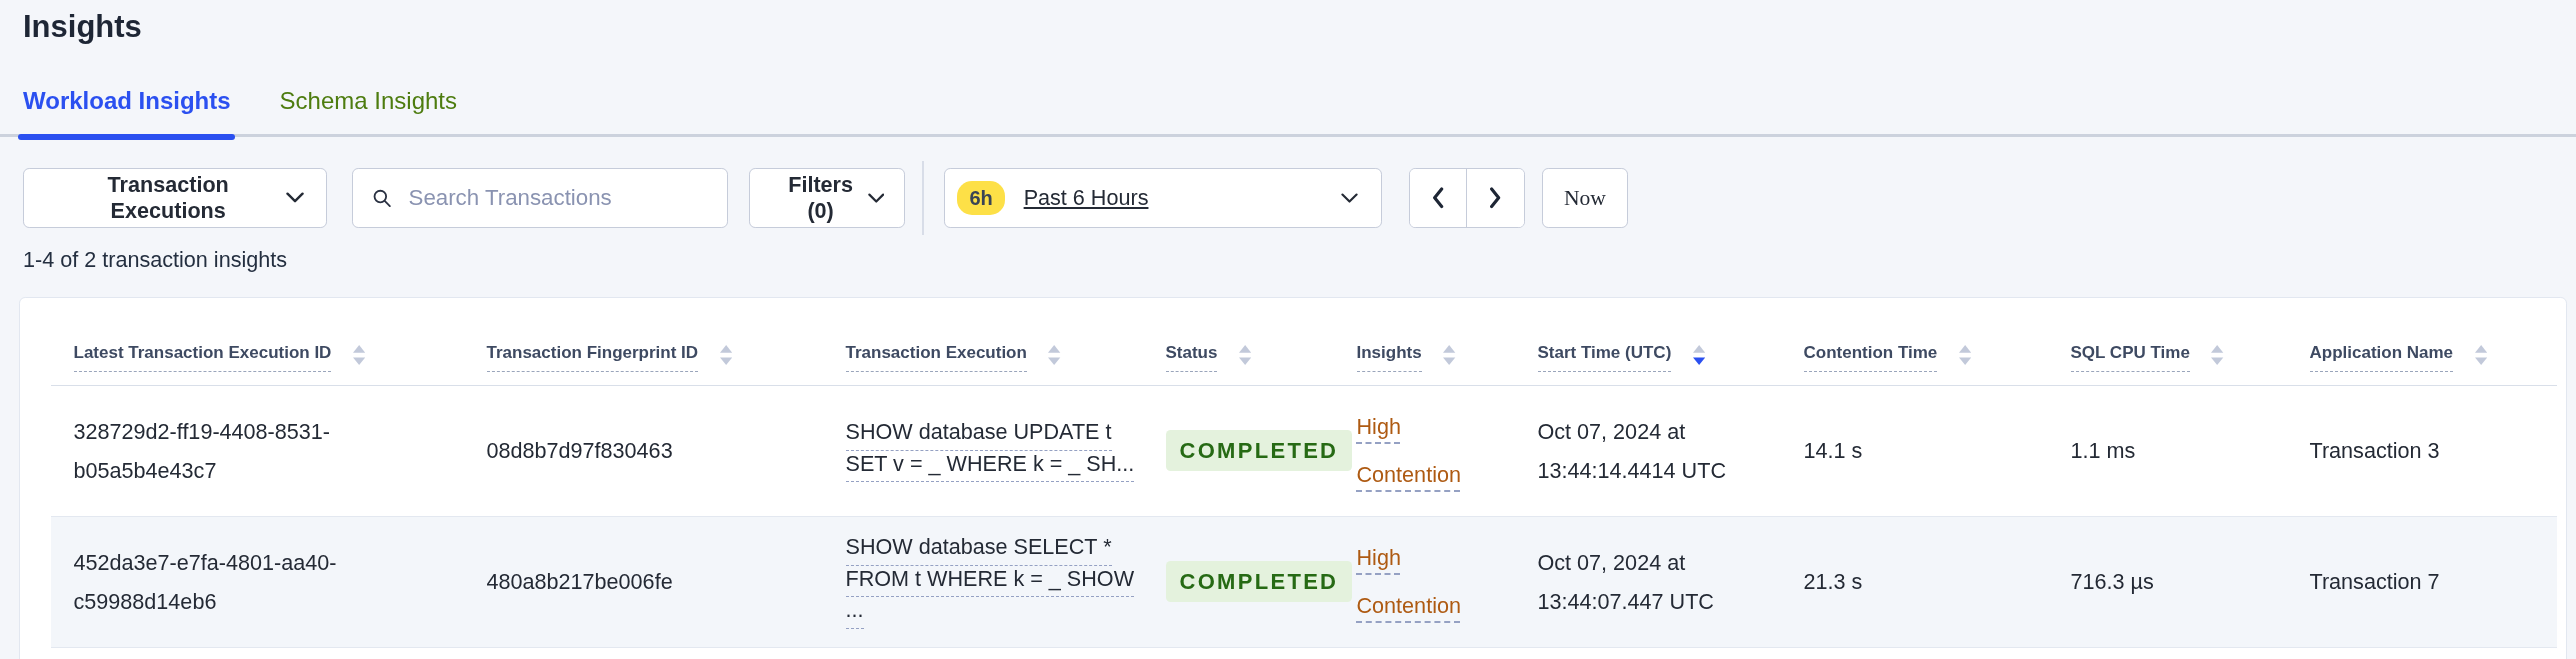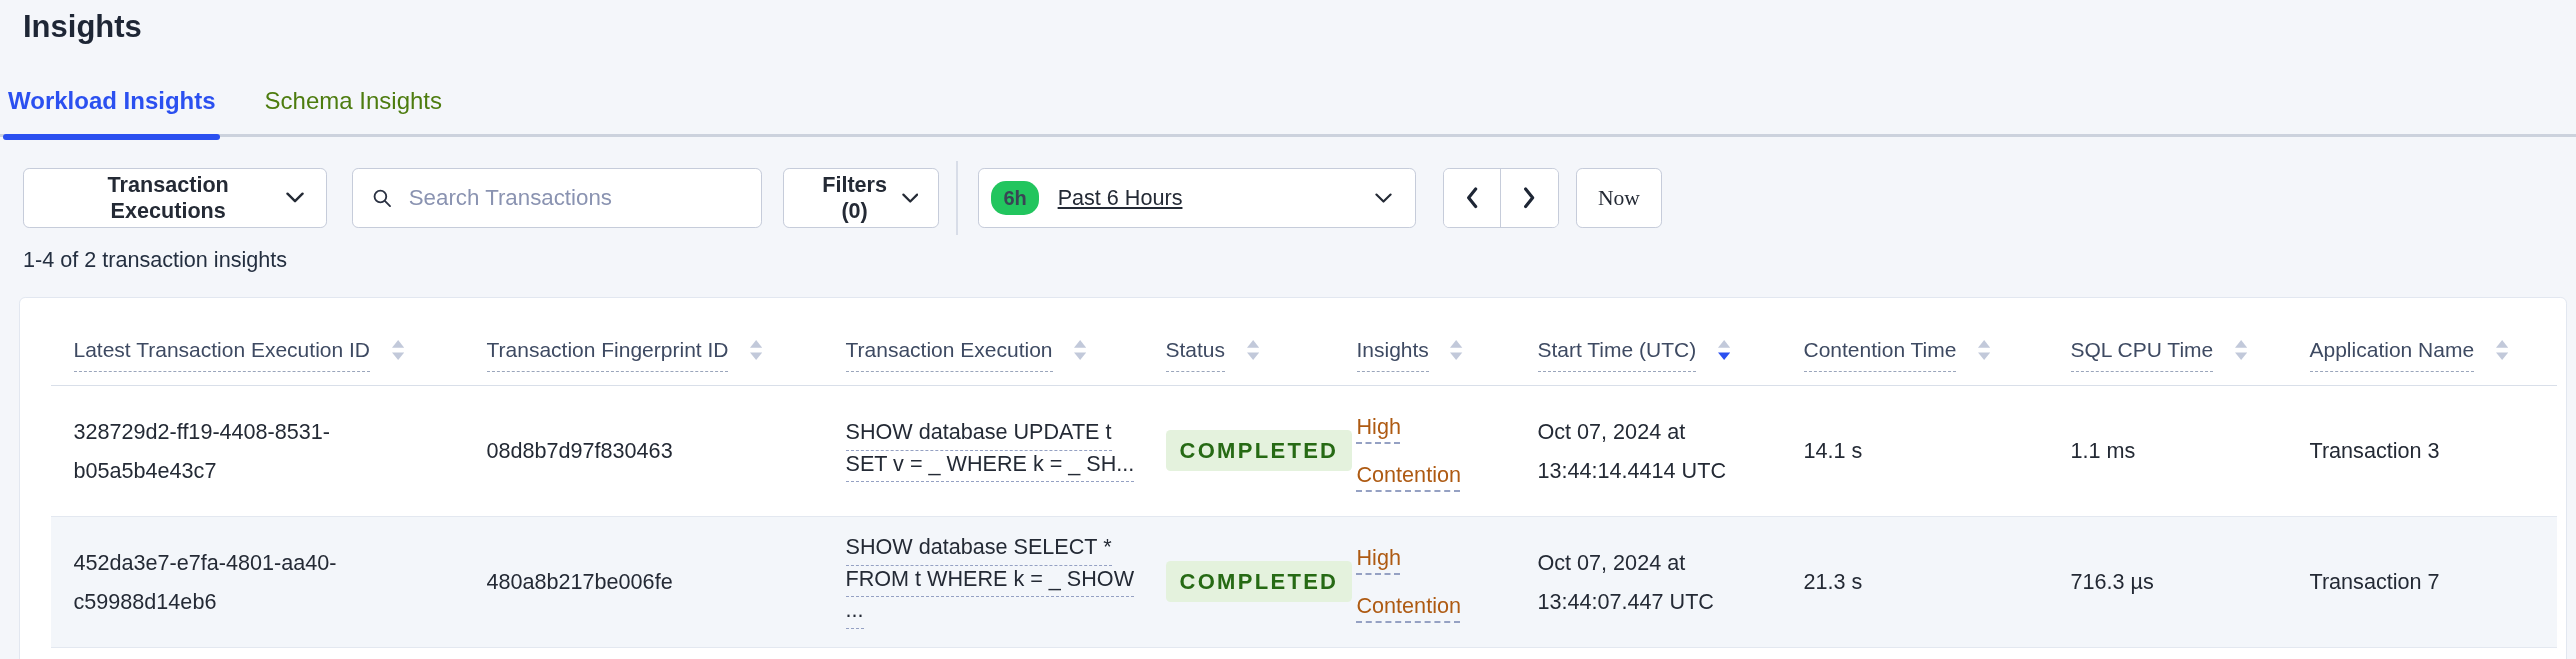--- a/index.html
+++ b/index.html
@@ -16,55 +16,55 @@
   *{box-sizing:border-box;}
   html,body{margin:0;padding:0;}
   body{
     width:2576px;height:659px;position:relative;overflow:hidden;
     background:#f4f6fa;color:var(--ink);
     font-family:"Liberation Sans",sans-serif;
   }
   .page-title{position:absolute;left:23px;top:9.2px;font-size:31px;font-weight:700;color:#1e2635;margin:0;}
   
   .tabs{position:absolute;left:0;top:68px;width:2576px;height:69px;border-bottom:3.1px solid #ccd2dd;
-        padding-left:8px;display:flex;gap:49px;align-items:center;}
+        padding-left:23px;display:flex;gap:49px;align-items:center;}
   .tab{font-size:24px;color:#4d7c0f;font-weight:500;position:relative;cursor:pointer;}
   .tab.active{color:var(--accent);font-weight:600;}
   .tab.active::after{content:"";position:absolute;left:-4.6px;right:-4.6px;bottom:-25px;height:6.2px;
         background:var(--accent);border-radius:3.1px;}
   
   .toolbar{position:absolute;left:23px;top:168px;height:60px;display:flex;align-items:center;}
   .tb-btn{height:60px;background:#fff;border:1.5px solid var(--btn-border);border-radius:6.2px;
         display:inline-flex;align-items:center;font-size:21.6px;color:var(--ink);cursor:pointer;
         font-family:"Liberation Sans",sans-serif;}
   .type-btn{width:304px;justify-content:space-between;padding:0 21.6px 0 26px;font-weight:600;margin-right:25.4px;}
-  .search-box{width:410px;padding:0 15.4px 0 18.5px;margin-right:21px;cursor:text;}
+  .search-box{width:376px;padding:0 15.4px 0 18.5px;margin-right:21px;cursor:text;}
   .search-box input{border:none;outline:none;background:transparent;font-size:22.3px;color:var(--ink);
         width:100%;margin-left:14px;font-family:"Liberation Sans",sans-serif;}
   .search-box input::placeholder{color:#8a93b1;}
   .filters-btn{width:156px;justify-content:space-between;padding:0 20px 0 23px;font-weight:600;}
   .v-divider{width:1.5px;height:74px;background:#d8dde8;margin:0 20px 0 17px;}
   .time-btn{width:438px;padding:0 23px 0 12.3px;gap:18.5px;}
-  .time-badge{background:#22c55e;border-radius:15px;padding:5.4px 12.3px;font-size:20px;font-weight:700;color:#394455;}
+  .time-badge{background:#fde047;border-radius:15px;padding:5.4px 12.3px;font-size:20px;font-weight:700;color:#394455;}
   .time-label{font-weight:500;text-decoration:underline;}
   .time-btn .chev{margin-left:auto;}
   .pager{margin-left:27px;height:60px;border:1.5px solid var(--btn-border);border-radius:6.2px;background:#fff;
         display:flex;overflow:hidden;}
   .pager button{width:57px;border:none;background:#fff;display:flex;align-items:center;justify-content:center;cursor:pointer;padding:0;}
   .pager button:first-child{border-right:1.5px solid var(--btn-border);}
   .now-btn{margin-left:17px;width:86px;justify-content:center;font-weight:500;font-family:Liberation Serif, serif;}
   
   .summary{position:absolute;left:23px;top:247px;font-size:21.6px;color:#242f40;}
   
   .card{position:absolute;left:18.5px;top:297px;width:2548px;height:374px;background:#fff;
         border:1.5px solid #e2e7f0;border-radius:6.2px;padding:0 10.8px 0 31px;}
   table{width:100%;border-collapse:collapse;table-layout:fixed;}
   th{height:87px;vertical-align:bottom;text-align:left;padding:0 0 12.3px 23px;border-bottom:1.5px solid #d9dfe9;cursor:pointer;}
   .th-inner{display:flex;align-items:flex-start;}
-  .th-label{font-size:21px;font-weight:400;color:var(--header-ink);line-height:1.25;
+  .th-label{font-size:17px;font-weight:700;color:var(--header-ink);line-height:1.25;
         padding-bottom:7.7px;border-bottom:1.5px dashed #9aa5bb;}
   .sort-icon{margin-left:21.6px;margin-top:3.1px;flex:none;}
   td{padding:17px 7.7px 17px 23px;border-bottom:1.5px solid #e3e8f0;vertical-align:middle;font-size:21.6px;color:var(--ink);}
   tr.highlight td{background:#f3f6fa;}
   .id-cell{max-width:370px;line-height:39px;overflow-wrap:anywhere;}
   .stmt-line{display:inline-block;font-size:21.6px;line-height:26px;padding-bottom:4.6px;margin-bottom:10.8px;
         border-bottom:1.5px dashed var(--dash);cursor:pointer;}
   .stmt div:last-child .stmt-line,.stmt .stmt-line:last-child{margin-bottom:0;}
   .badge-status{display:inline-block;background:var(--status-bg);color:var(--status-text);
         font-size:22px;font-weight:700;letter-spacing:2.3px;padding:7.7px 14px;border-radius:4.6px;}

